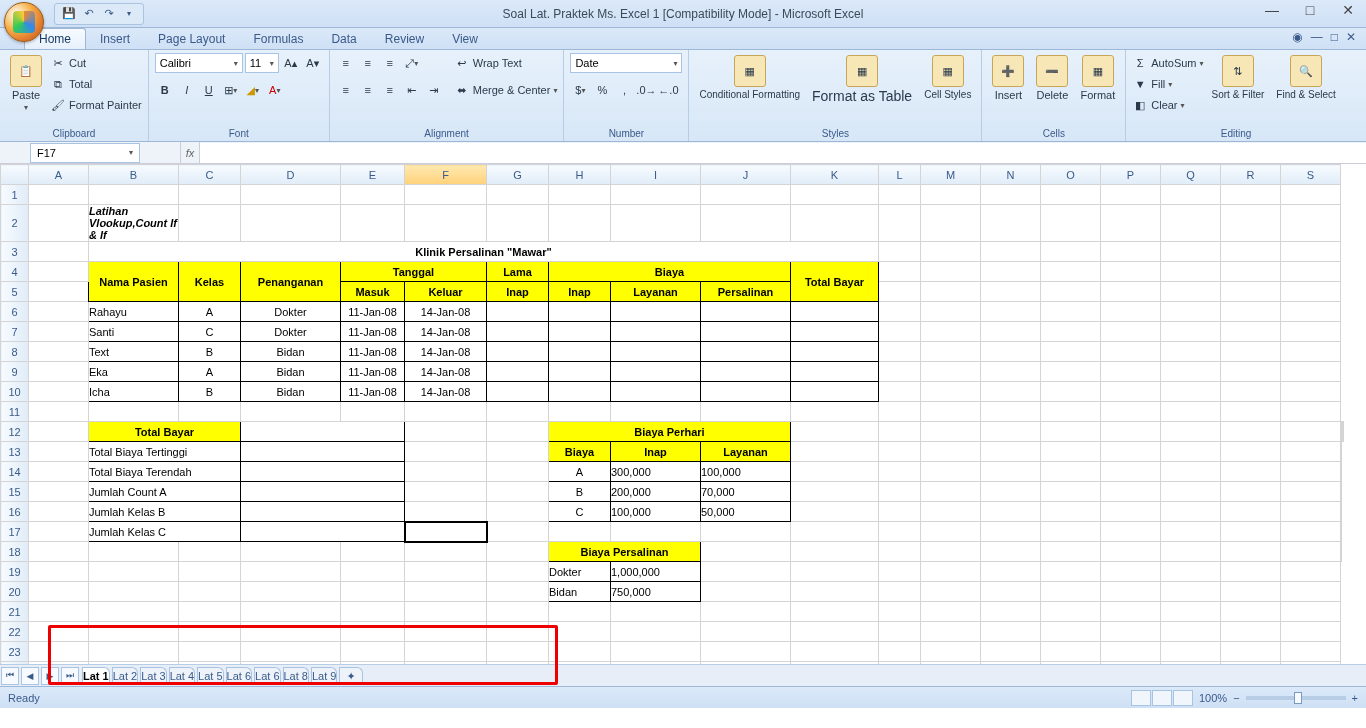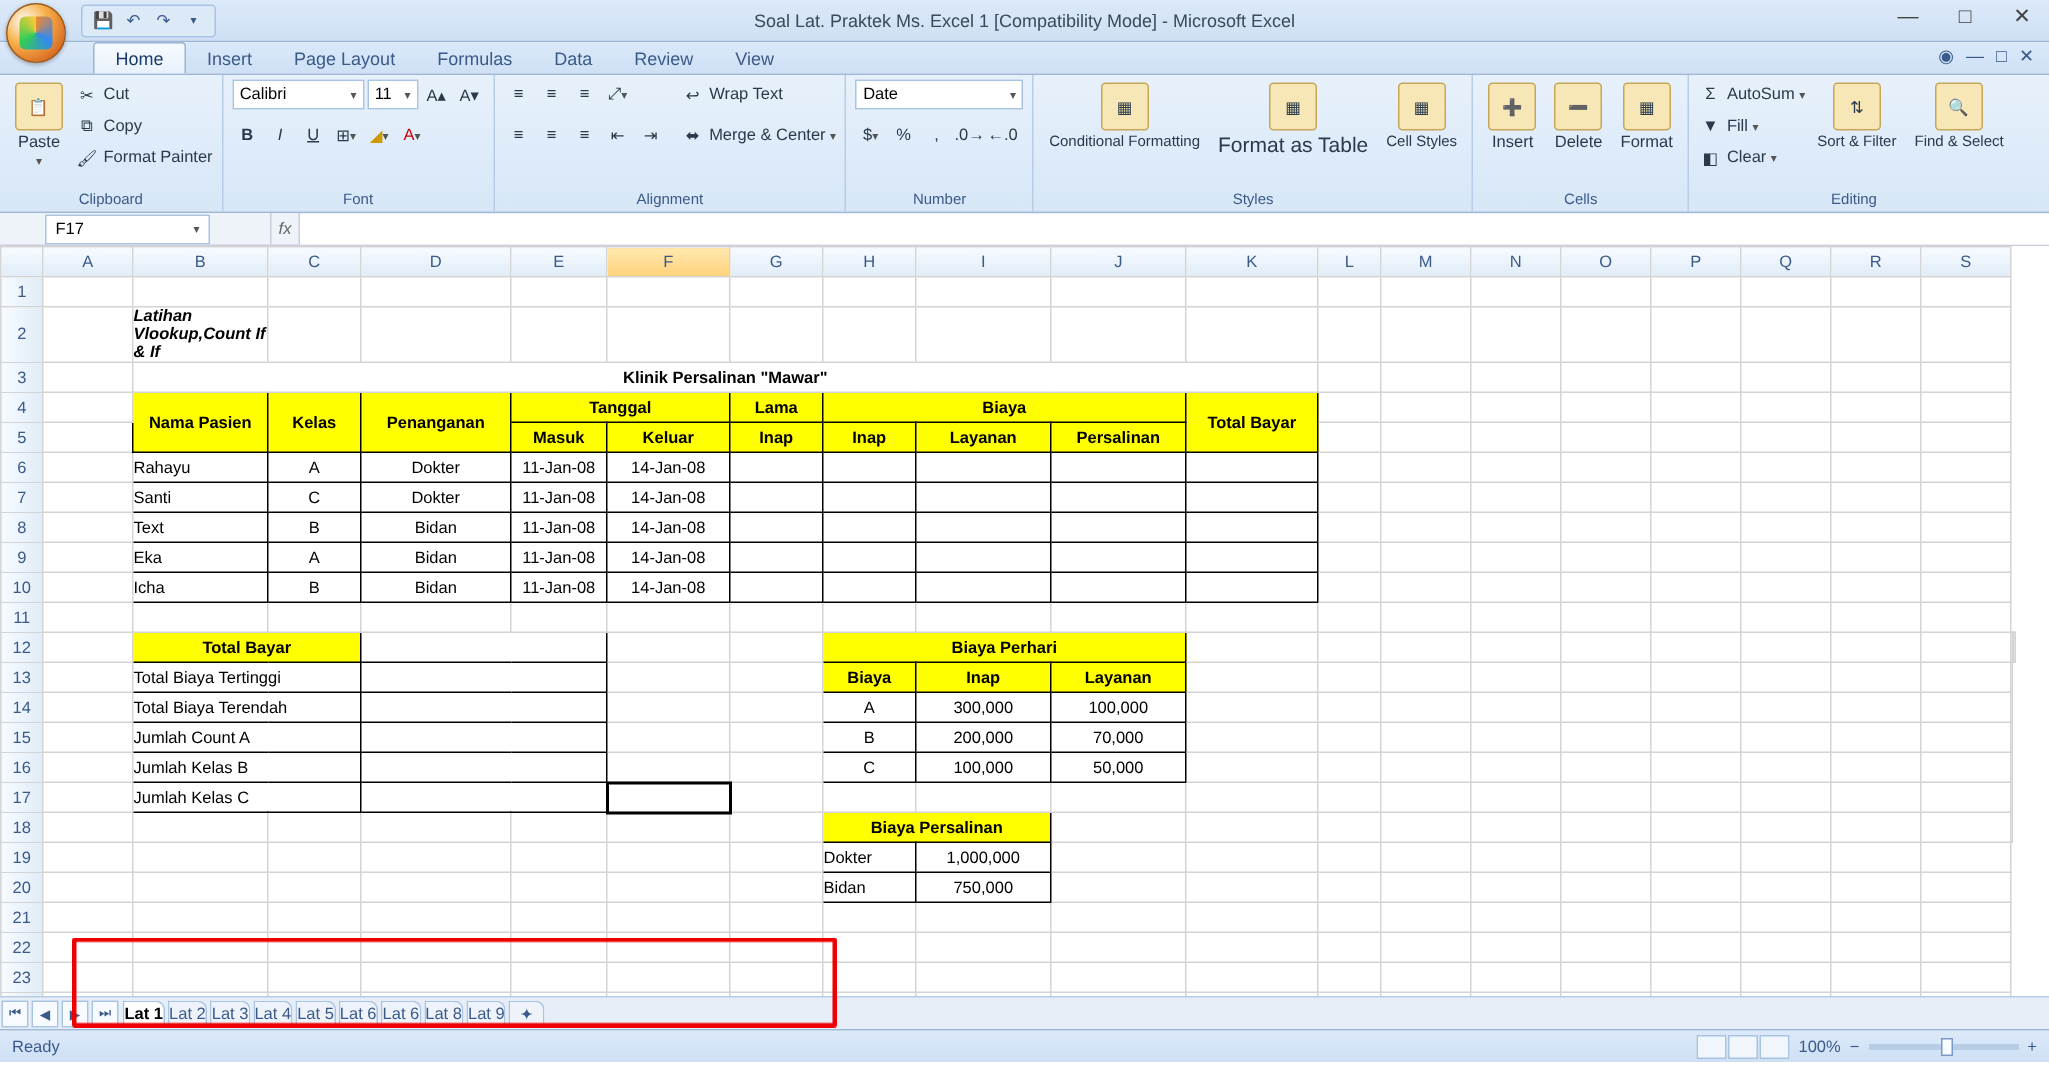--- a/index.html
+++ b/index.html
@@ -9,21 +9,21 @@
 .titlebar { height: 28px; background: linear-gradient(#dbe9f9,#cfe0f5); display: flex; align-items: center; position: relative; border-bottom: 1px solid #9db7d6; }
 .office-btn { width: 40px; height: 40px; border-radius: 50%; background: radial-gradient(circle at 30% 30%, #fff, #f7b24a 40%, #e07a2b 70%, #b04a1a); position: absolute; left: 4px; top: 2px; z-index: 10; border: 1px solid #9a5a1a; box-shadow: 0 1px 3px rgba(0,0,0,.3); display:flex; align-items:center; justify-content:center;}
 .office-btn::after{content:"";width:22px;height:22px;border-radius:4px;background:conic-gradient(#e83,#38e,#3c5,#fc3);}
 .qat { margin-left: 54px; display: flex; align-items: center; gap: 4px; height: 22px; background:#dce9f7; border:1px solid #a9c3e3; border-radius:3px; padding:0 6px;}
 .qat span { width: 16px; height: 16px; display: inline-flex; align-items: center; justify-content: center; color:#3a5a8a;}
 .title-text { position: absolute; left: 50%; transform: translateX(-50%); font-size: 12px; color: #3a4a5a; }
 .win-controls { position: absolute; right: 6px; top: 2px; display: flex; gap: 14px; }
 .win-controls span { width: 24px; text-align: center; font-size: 14px; color:#444;}
 
 
-.ribbon-tabs { height: 22px; background: linear-gradient(#dbe9f9,#cfe0f5); display: flex; align-items: flex-end; padding-left: 62px; border-bottom: 1px solid #9db7d6; position:relative;}
+.ribbon-tabs { height: 22px; background: linear-gradient(#dbe9f9,#cfe0f5); display: flex; align-items: flex-end; padding-left: 24px; border-bottom: 1px solid #9db7d6; position:relative;}
 .ribbon-tabs .tab { padding: 3px 14px; font-size: 12px; color: #3a5a8a; cursor: pointer; border-top-left-radius:3px; border-top-right-radius:3px;}
 .ribbon-tabs .tab.active { background: linear-gradient(#f7fbff,#e7f1fb); border: 1px solid #9db7d6; border-bottom: none; color:#1a3a6a;}
 .ribbon-help{position:absolute;right:10px;top:2px;display:flex;gap:8px;align-items:center;}
 .ribbon-help span{color:#3a5a8a;font-size:12px;}
 
 
 .ribbon { height: 92px; background: linear-gradient(#e7f1fb,#d7e7f7); border-bottom: 1px solid #9db7d6; display: flex; }
 .group { border-right: 1px solid #b7cde5; padding: 3px 6px 2px 6px; display: flex; flex-direction: column; justify-content: space-between; }
 .group-label { text-align: center; font-size: 10px; color: #3a5a8a; padding-top:2px;}
 .group-body { display: flex; align-items: flex-start; gap: 4px; flex:1;}
@@ -47,21 +47,21 @@
 
 
 .grid-wrap { position: relative; height: 500px; overflow: auto; }
 table.sheet { border-collapse: collapse; table-layout: fixed; background: #fff; }
 table.sheet th, table.sheet td { border: 1px solid #d4d4d4; height: 20px; font-size: 11px; padding: 0; }
 table.sheet th { background: linear-gradient(#f7fbff,#e0ecf8); color: #3a5a8a; font-weight: normal; text-align: center; position: sticky; }
 table.sheet thead th { top: 0; z-index: 2; height:20px;}
 table.sheet tbody th { left: 0; z-index: 1; width: 28px; background:linear-gradient(90deg,#f7fbff,#e0ecf8);}
 .colA{width:60px;} .colB{width:90px;} .colC{width:62px;} .colD{width:100px;} .colE{width:64px;} .colF{width:82px;} .colG{width:62px;} .colH{width:62px;} .colI{width:90px;} .colJ{width:90px;} .colK{width:88px;} .colL{width:42px;} .colM{width:60px;} .colN{width:60px;} .colO{width:60px;} .colP{width:60px;} .colQ{width:60px;} .colR{width:60px;} .colS{width:60px;}
 td{text-align:left;padding:0 4px;vertical-align:middle;}
-td.c{text-align:center;} td.r{text-align:center;margin-left:28px;}
+td.c{text-align:center;} td.r{text-align:left;margin-left:28px;}
 .yel{background:#ffff00;font-weight:bold;text-align:center;border:1px solid #000 !important;}
 .brd{border:1px solid #000 !important;}
 .bi{font-style:italic;font-weight:bold;}
 .h3{font-weight:bold;font-size:14px;text-align:center;}
 .sel-cell{outline:2px solid #000;outline-offset:-1px;position:relative;}
 .colF-hdr{background:linear-gradient(#ffe8b0,#ffd27a) !important;color:#5a3a00;}
 .corner{width:28px;background:linear-gradient(#f7fbff,#e0ecf8);}
 
 
 .sheetbar { height: 22px; background: #e7eef7; border-top: 1px solid #b7cde5; display: flex; align-items: center; position:relative;}
@@ -121,21 +121,21 @@
           <span>Paste</span>
           <span class="tri">▾</span>
         </div>
       <div class="col">
         <div class="mini-row">
             <span class="mini-ico">✂</span>
             <span>Cut</span>
           </div>
         <div class="mini-row">
             <span class="mini-ico">⧉</span>
-            <span>Copy</span>
+            <span>Total</span>
           </div>
         <div class="mini-row">
             <span class="mini-ico">🖌</span>
             <span>Format Painter</span>
           </div>
       </div>
     </div>
     <div class="group-label">Clipboard</div>
   </div>
 

